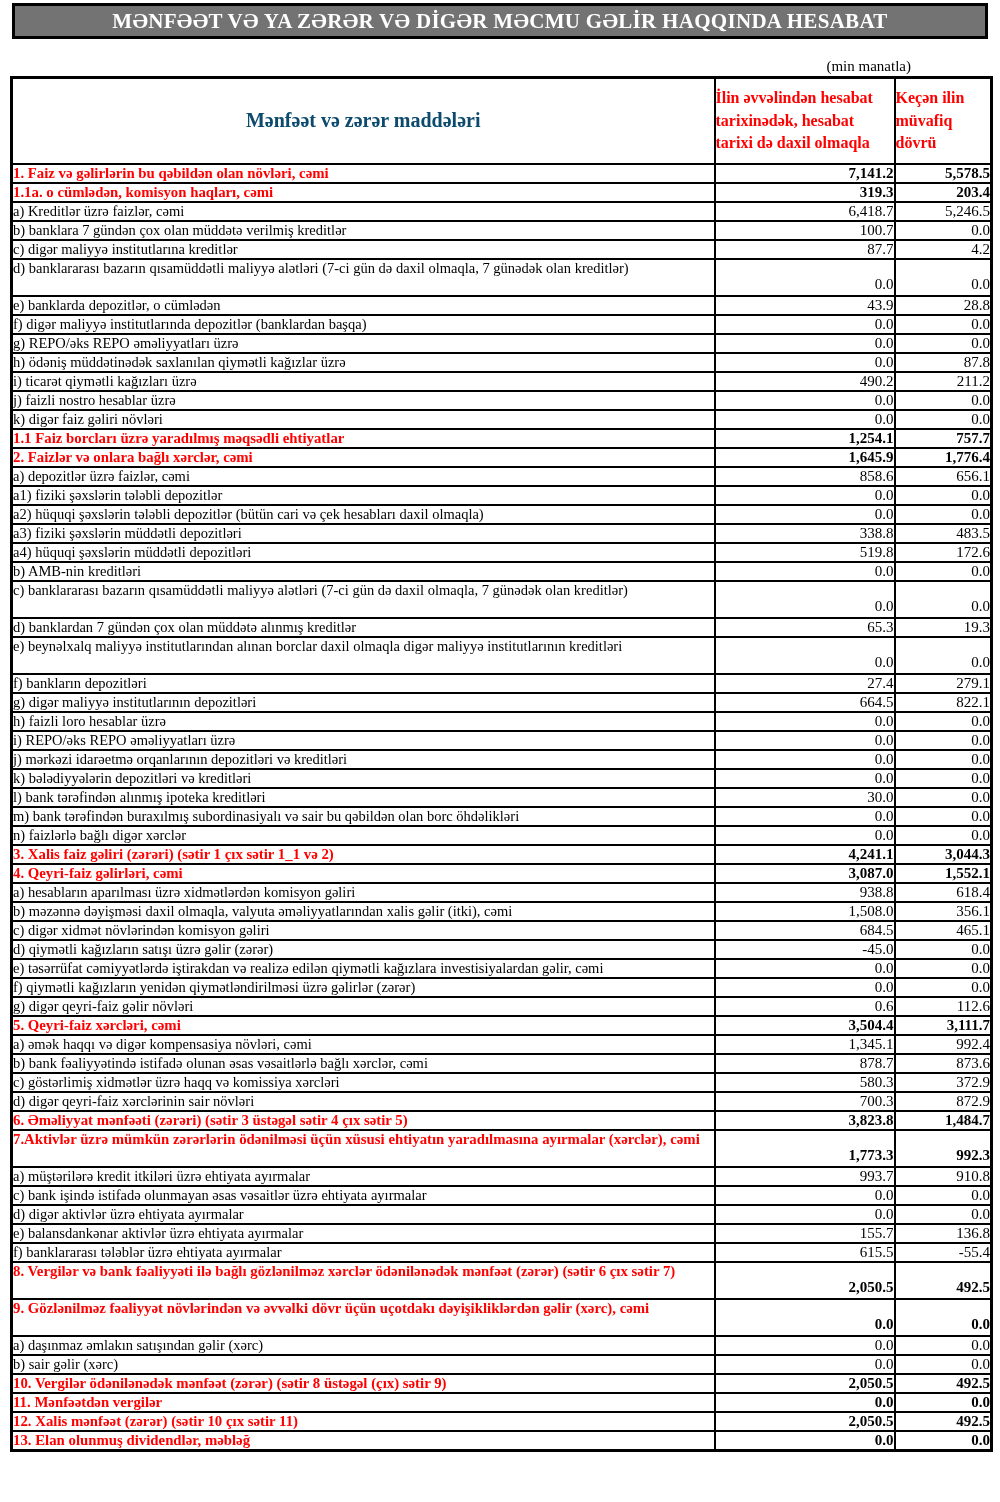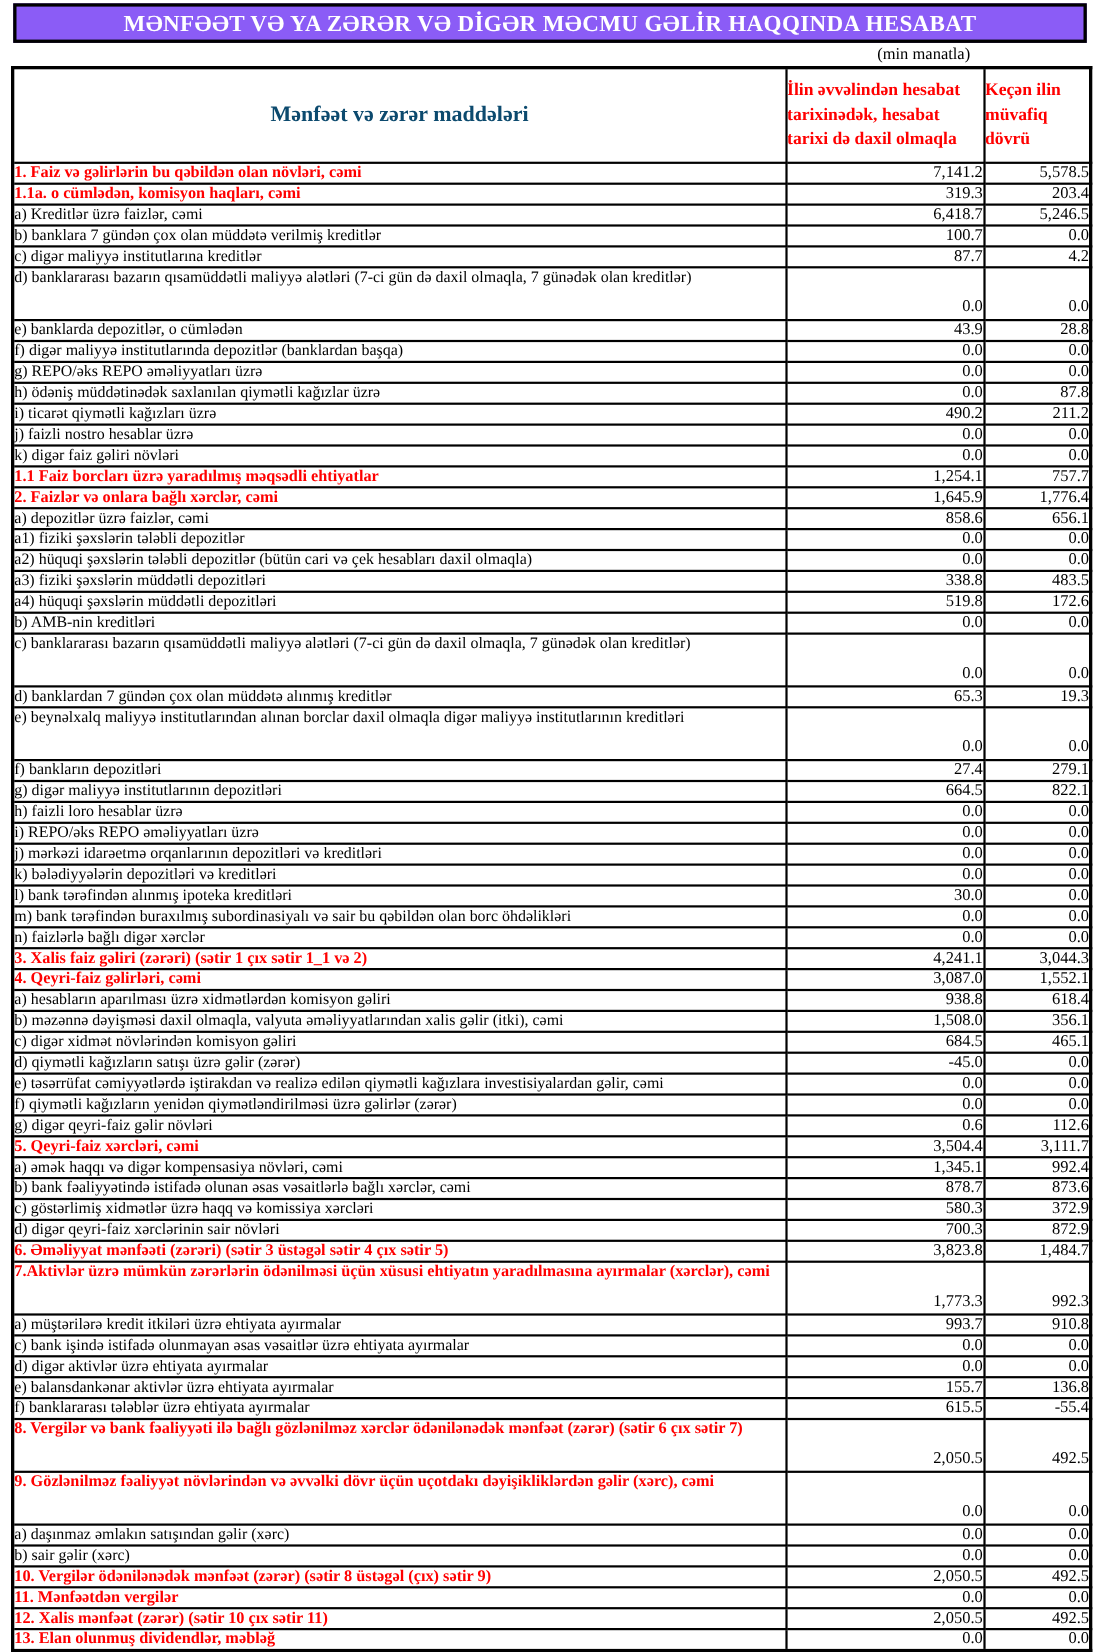--- a/index.html
+++ b/index.html
@@ -11,42 +11,42 @@
   }
   .page {
     width: 1000px;
     height: 1502px;
     background: #ffffff;
     position: relative;
     box-sizing: border-box;
   }
   .banner {
     margin: 3px 12px 0 12px;
-    background: #8b5cf6;
+    background: #737373;
     border: 3px solid #000000;
     height: 30px;
     display: flex;
     align-items: center;
     justify-content: center;
   }
   .banner .title-text {
     color: #ffffff;
     font-weight: bold;
     font-size: 21px;
     letter-spacing: 0.3px;
     white-space: nowrap;
   }
   .unit-note {
     text-align: right;
-    padding-right: 118px;
+    padding-right: 89px;
     font-size: 15px;
     color: #000000;
     height: 20px;
     line-height: 20px;
-    margin-top: 1px;
+    margin-top: 17px;
   }
   table.report {
     margin: 0 10px;
     border-collapse: collapse;
     table-layout: fixed;
     width: 980px;
     border: 3px solid #000000;
   }
   table.report col.c-label { width: 703px; }
   table.report col.c-cur   { width: 180px; }
@@ -83,25 +83,25 @@
     padding-right: 3px;
   }
   td.val {
     font-size: 15px;
     text-align: right;
     vertical-align: middle;
     padding-right: 4px;
     white-space: nowrap;
   }
   tr.row-normal { height: 17px; }
-  tr.row-tall   { height: 48px; }
+  tr.row-tall   { height: 37px; }
   tr.row-tall td.label { vertical-align: top; }
   tr.row-tall td.val   { vertical-align: bottom; padding-bottom: 2px; }
   tr.red-row td.label { color: #ff0000; font-weight: bold; font-size: 14.8px; }
-  tr.red-row td.val   { font-weight: normal; }
+  tr.red-row td.val   { font-weight: bold; }
   .ind0 { padding-left: 3px; }
   .ind1 { padding-left: 22px; }
   .ind2 { padding-left: 52px; }
 </style>
 </head>
 <body>
 
 <div class="page">
 
   <div class="banner">

